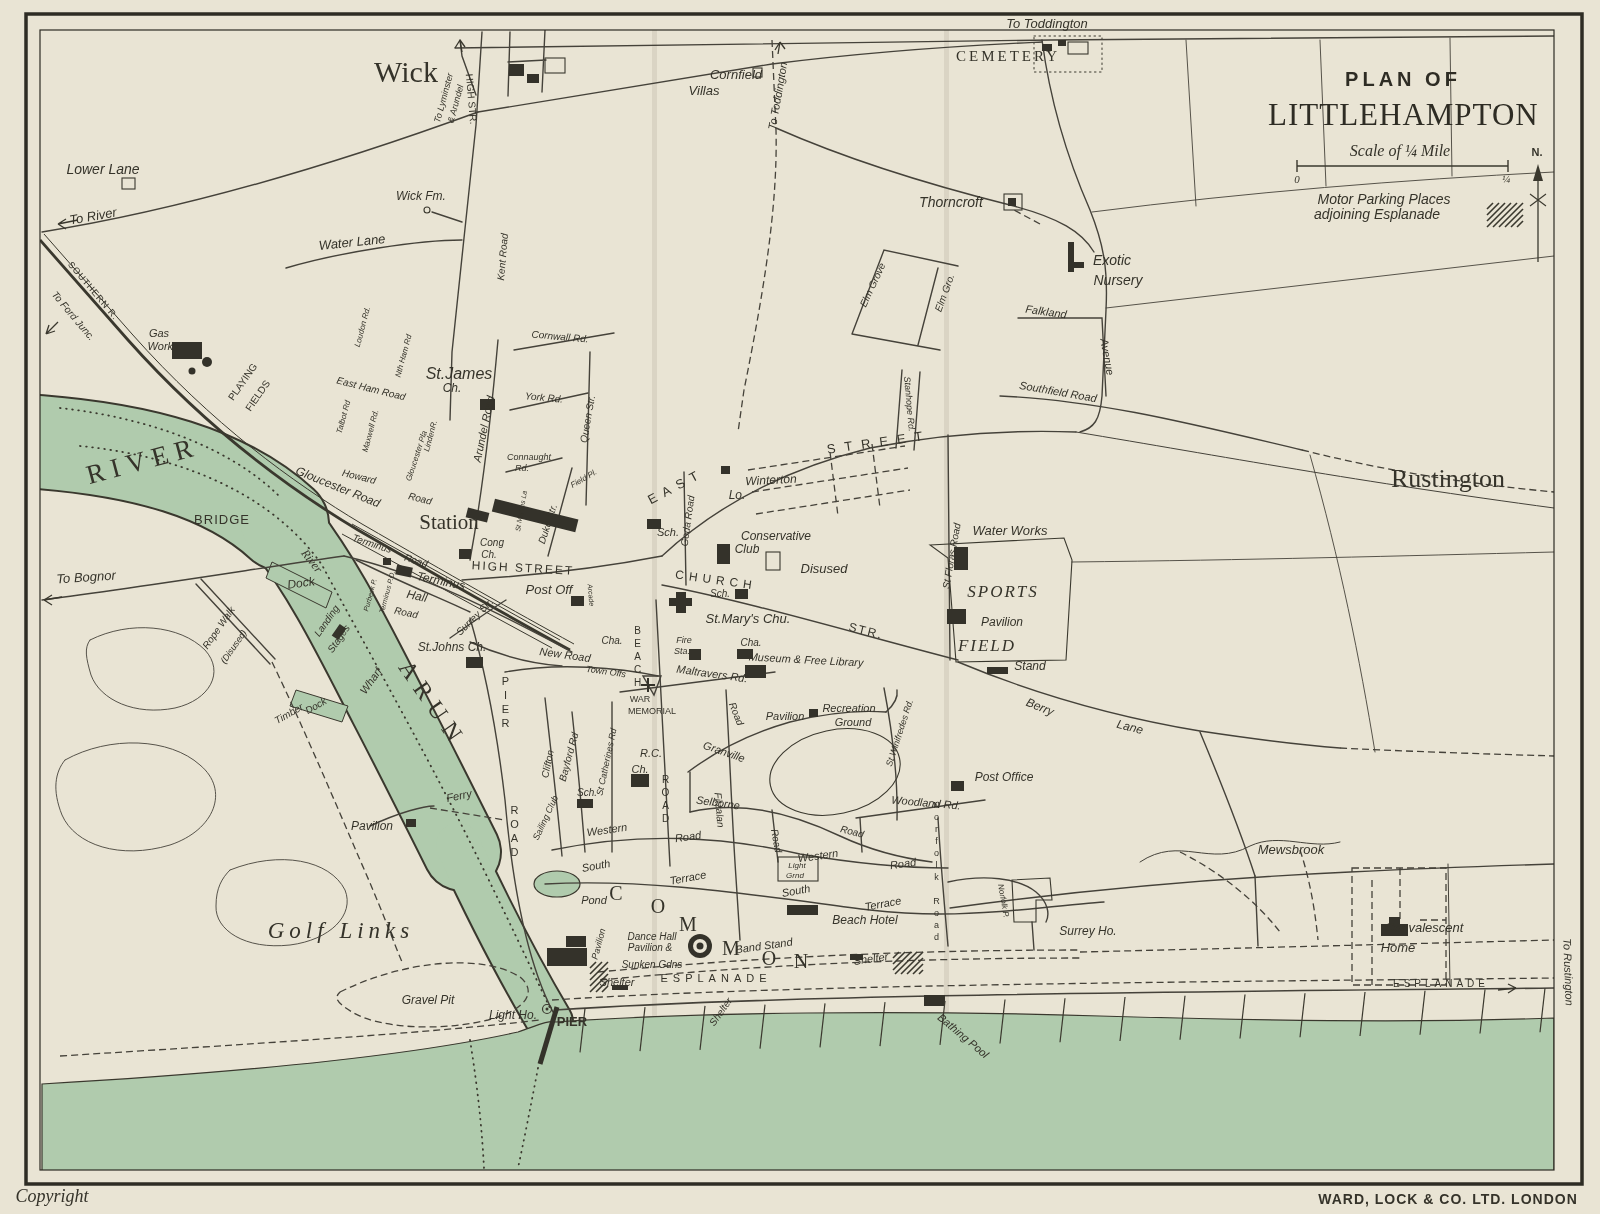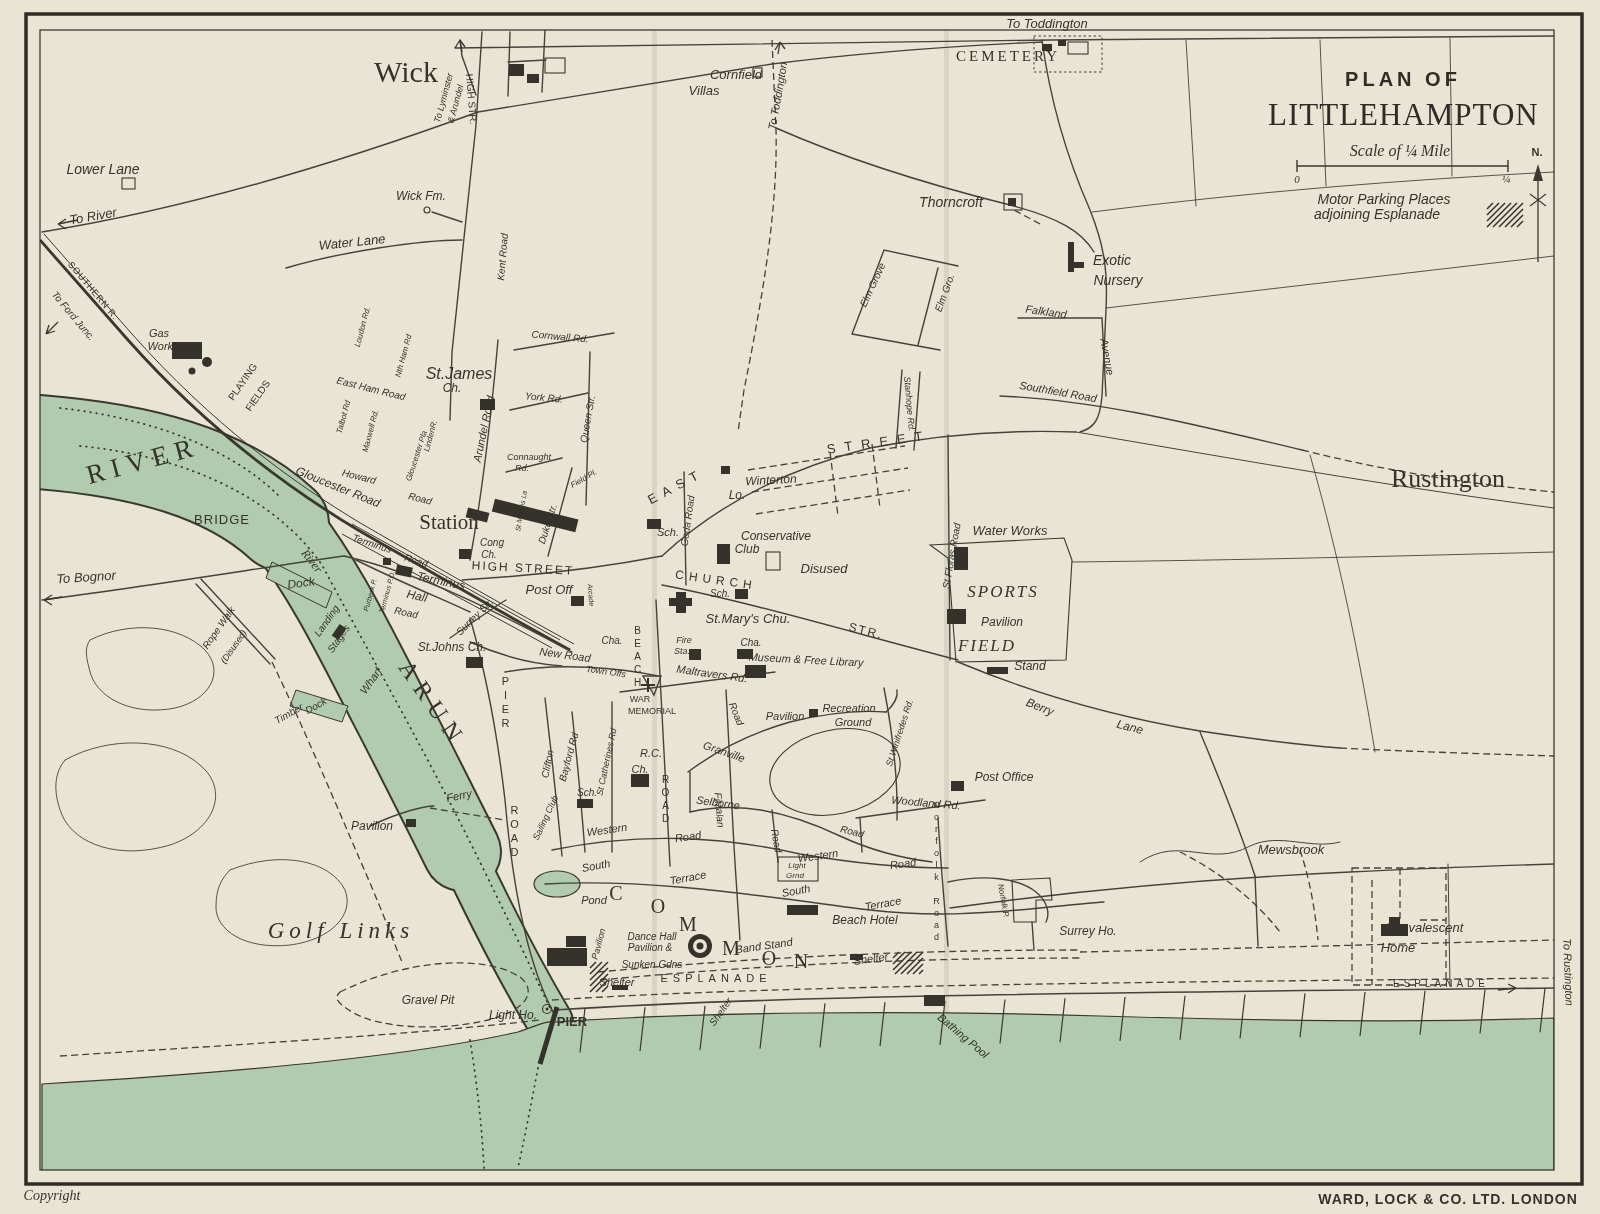--- a/index.html
+++ b/index.html
@@ -500,15 +500,15 @@
   <div class="t1">PLAN OF</div>
   <div class="t2">LITTLEHAMPTON</div>
 </div>
 
 <div class="lbl si" style="left:1400px;top:151px;font-size:16px;">Scale of ¼ Mile</div>
 <div class="lbl si" style="left:1297px;top:179px;font-size:11px;">0</div>
 <div class="lbl si" style="left:1506px;top:179px;font-size:11px;">¼</div>
 <div class="lbl" style="left:1384px;top:199px;font-size:14px;">Motor Parking Places</div>
 <div class="lbl" style="left:1377px;top:214px;font-size:14px;">adjoining  Esplanade</div>
 <div class="lbl hs" style="left:1537px;top:152px;font-size:11px;font-weight:bold;">N.</div>
-<div class="lbl si" style="left:52px;top:1196px;font-size:14px;">Copyright</div>
+<div class="lbl si" style="left:52px;top:1196px;font-size:18px;">Copyright</div>
 <div class="lbl hs" style="left:1448px;top:1199px;font-size:14px;letter-spacing:1px;font-weight:bold;">WARD, LOCK &amp; CO. LTD. LONDON</div>
 </div>
 
 </body></html>

